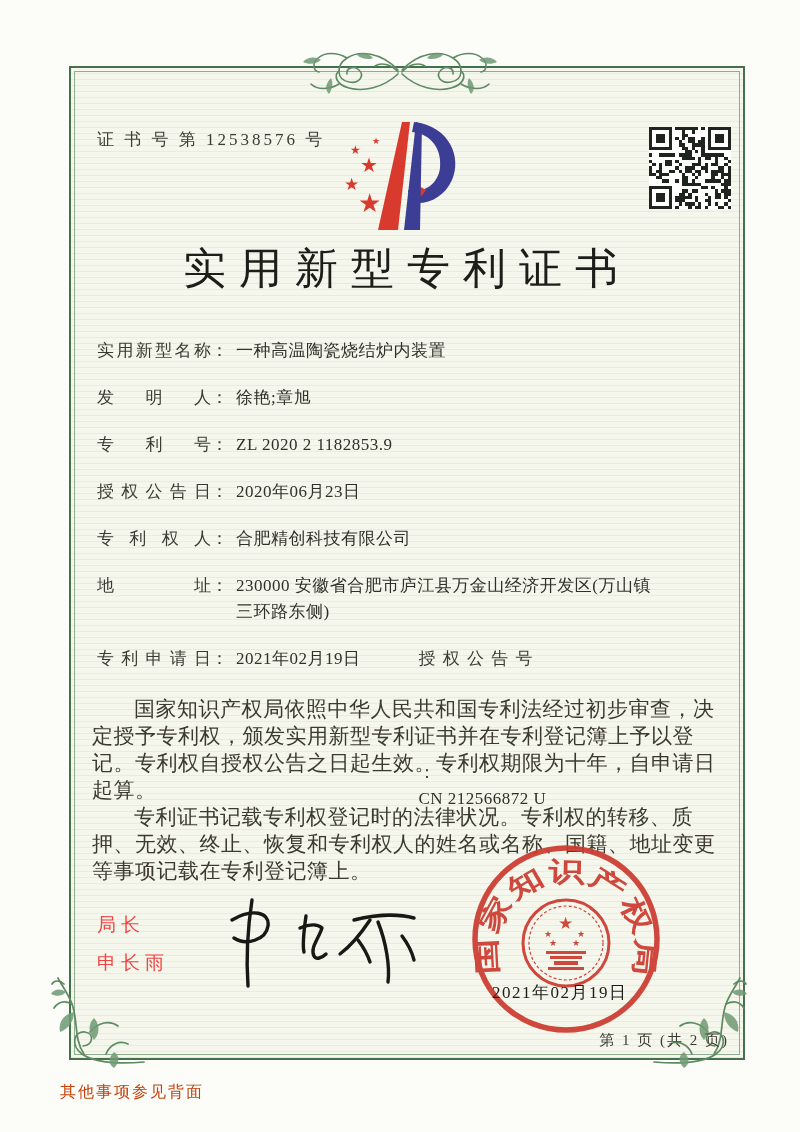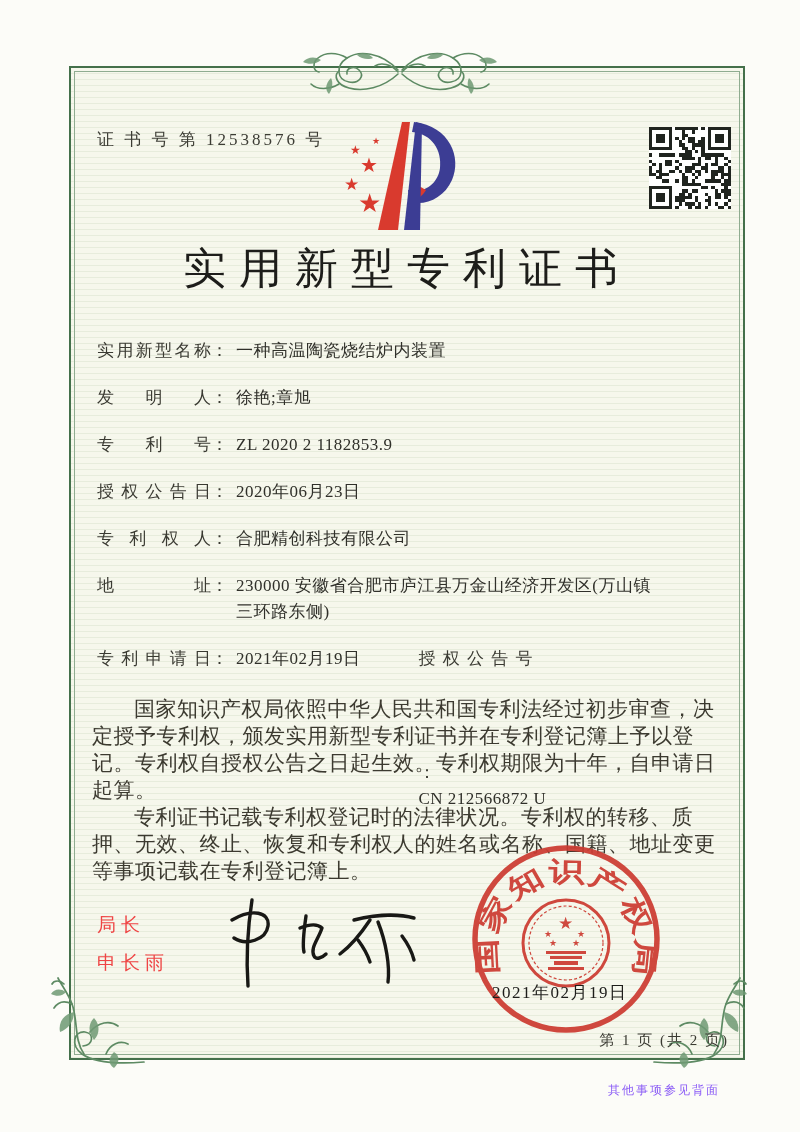--- a/index.html
+++ b/index.html
@@ -65,22 +65,22 @@
   .seal-date{
     position:absolute;left:492px;top:981px;font-size:17px;letter-spacing:1.5px;
     color:#1d1d1a;z-index:5;
   }
   
   .page-no{
     position:absolute;left:69px;top:1031px;width:660px;text-align:right;
     font-size:15px;letter-spacing:2px;color:#3a3a32;font-family:Liberation Serif, serif;
   }
   .back-note{
-    position:absolute;left:60px;top:1082px;width:660px;text-align:right;
-    font-size:12px;letter-spacing:2px;color:#8b5cf6;
+    position:absolute;left:60px;top:1082px;width:660px;text-align:left;
+    font-size:16px;letter-spacing:2px;color:#c2410c;
   }
   
   .orn{position:absolute;pointer-events:none;}
   .orn-top{left:285px;top:44px;width:230px;height:52px;}
   .orn-bl{left:50px;top:974px;width:96px;height:96px;}
   .orn-br{left:652px;top:974px;width:96px;height:96px;transform:scaleX(-1);}
 </style>
 </head>
 <body>
 

